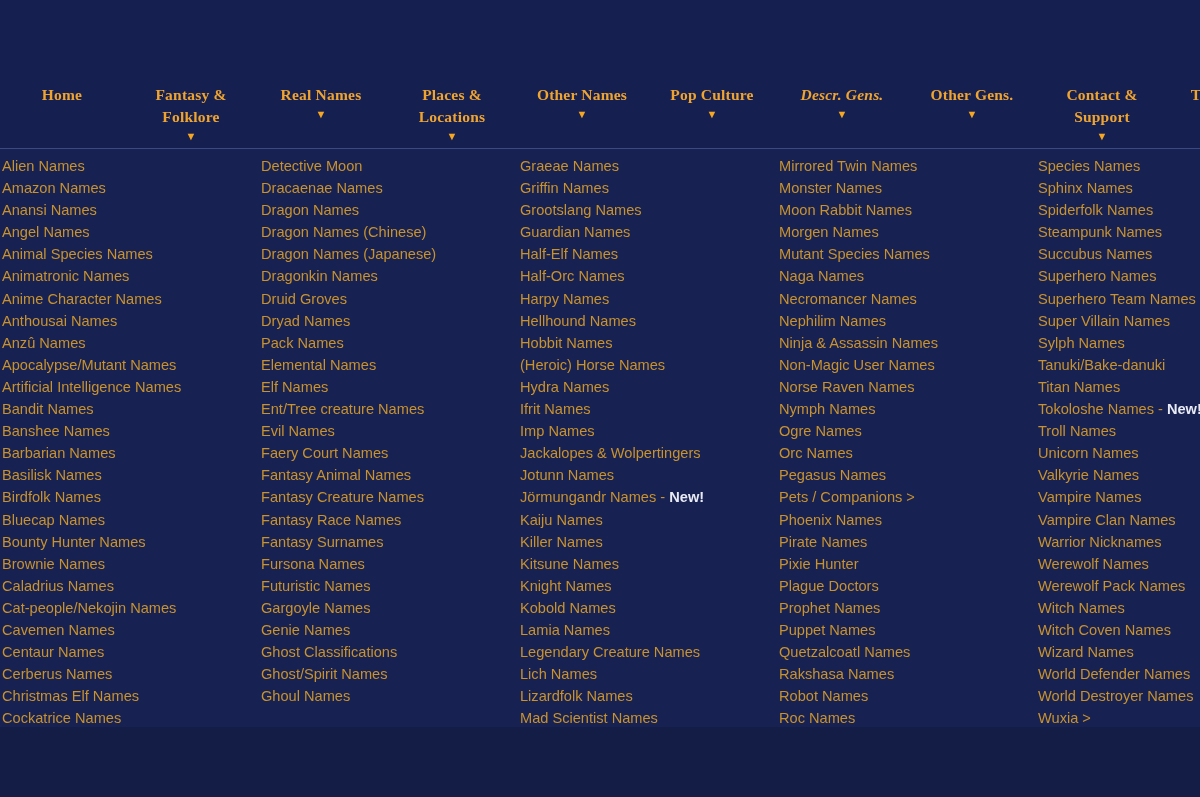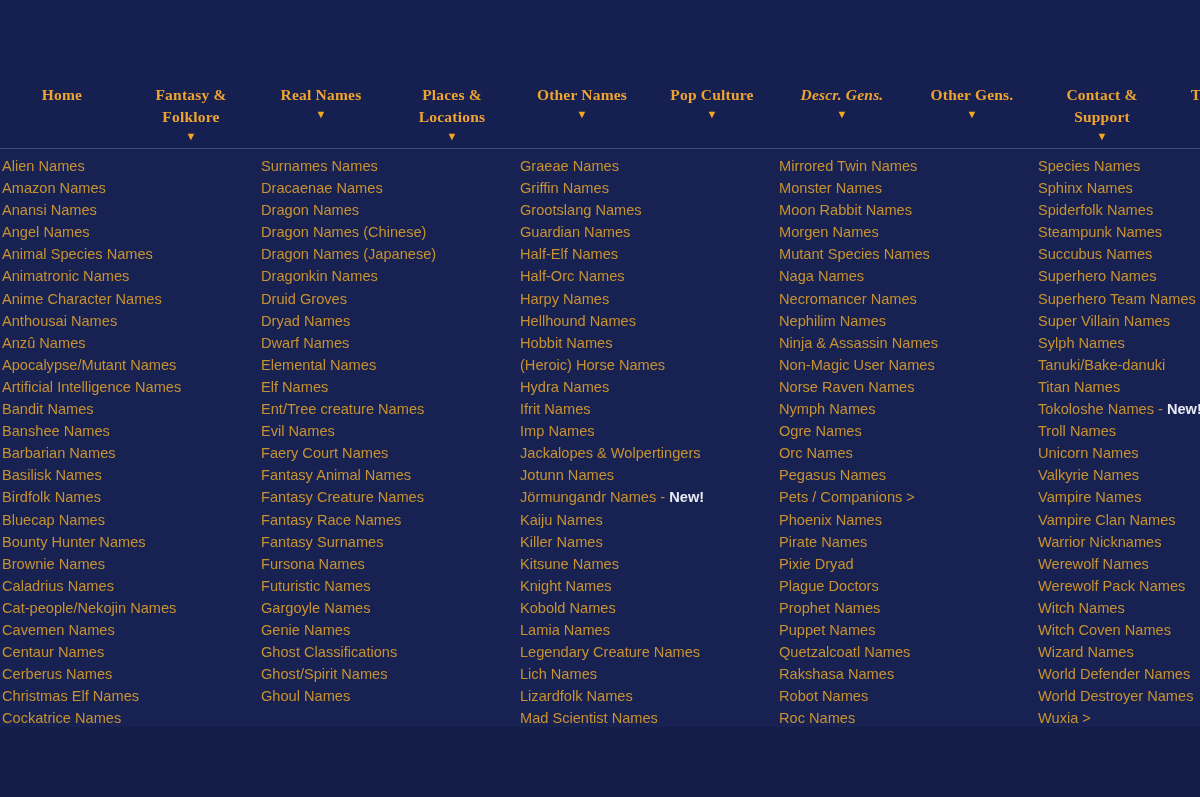--- a/index.html
+++ b/index.html
@@ -163,29 +163,29 @@
         <a class="dd-link">Brownie Names</a>
         <a class="dd-link">Caladrius Names</a>
         <a class="dd-link">Cat-people/Nekojin Names</a>
         <a class="dd-link">Cavemen Names</a>
         <a class="dd-link">Centaur Names</a>
         <a class="dd-link">Cerberus Names</a>
         <a class="dd-link">Christmas Elf Names</a>
         <a class="dd-link">Cockatrice Names</a>
       </div>
       <div class="dd-col">
-        <a class="dd-link">Surnames Names</a>
+        <a class="dd-link">Detective Moon</a>
         <a class="dd-link">Dracaenae Names</a>
         <a class="dd-link">Dragon Names</a>
         <a class="dd-link">Dragon Names (Chinese)</a>
         <a class="dd-link">Dragon Names (Japanese)</a>
         <a class="dd-link">Dragonkin Names</a>
         <a class="dd-link">Druid Groves</a>
         <a class="dd-link">Dryad Names</a>
-        <a class="dd-link">Dwarf Names</a>
+        <a class="dd-link">Pack Names</a>
         <a class="dd-link">Elemental Names</a>
         <a class="dd-link">Elf Names</a>
         <a class="dd-link">Ent/Tree creature Names</a>
         <a class="dd-link">Evil Names</a>
         <a class="dd-link">Faery Court Names</a>
         <a class="dd-link">Fantasy Animal Names</a>
         <a class="dd-link">Fantasy Creature Names</a>
         <a class="dd-link">Fantasy Race Names</a>
         <a class="dd-link">Fantasy Surnames</a>
         <a class="dd-link">Fursona Names</a>
@@ -236,21 +236,21 @@
         <a class="dd-link">Ninja &amp; Assassin Names</a>
         <a class="dd-link">Non-Magic User Names</a>
         <a class="dd-link">Norse Raven Names</a>
         <a class="dd-link">Nymph Names</a>
         <a class="dd-link">Ogre Names</a>
         <a class="dd-link">Orc Names</a>
         <a class="dd-link">Pegasus Names</a>
         <a class="dd-link">Pets / Companions &gt;</a>
         <a class="dd-link">Phoenix Names</a>
         <a class="dd-link">Pirate Names</a>
-        <a class="dd-link">Pixie Dryad</a>
+        <a class="dd-link">Pixie Hunter</a>
         <a class="dd-link">Plague Doctors</a>
         <a class="dd-link">Prophet Names</a>
         <a class="dd-link">Puppet Names</a>
         <a class="dd-link">Quetzalcoatl Names</a>
         <a class="dd-link">Rakshasa Names</a>
         <a class="dd-link">Robot Names</a>
         <a class="dd-link">Roc Names</a>
       </div>
       <div class="dd-col">
         <a class="dd-link">Species Names</a>

